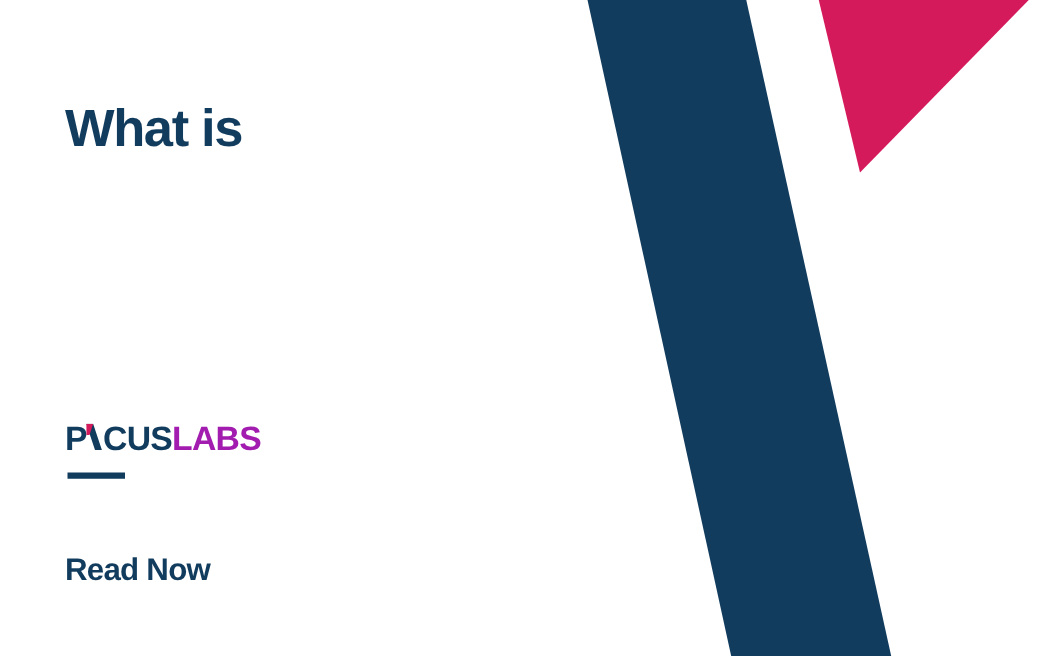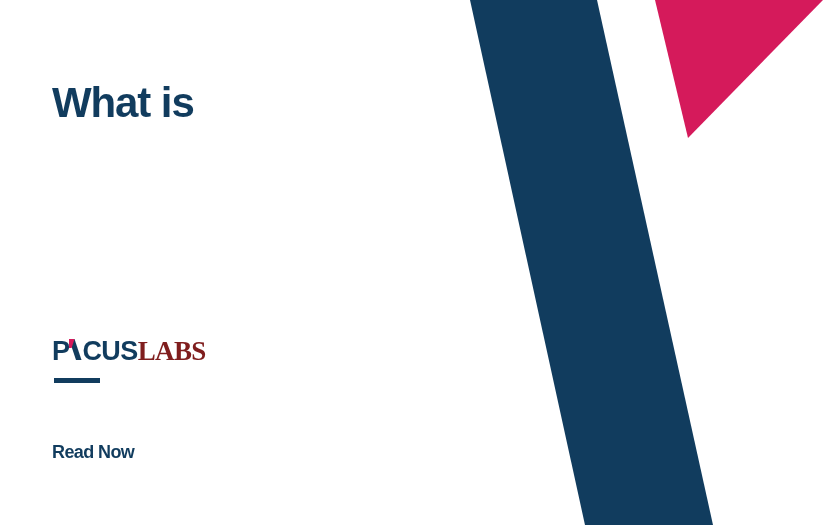--- a/index.html
+++ b/index.html
@@ -80,21 +80,21 @@
   }
   .logo-mark-text {
     display: flex;
     align-items: baseline;
     font-size: 27px;
     font-weight: 700;
     letter-spacing: -0.6px;
     line-height: 1;
   }
   .logo-picus { color: #113C5E; }
-  .logo-labs  { color: #7f1d1d; font-family: Liberation Serif, serif; }
+  .logo-labs  { color: #a21caf; }
   .logo-i {
     position: relative;
     display: inline-block;
     width: 13px;
     height: 21px;
     margin: 0 0px;
     top: 0px;
   }
   .logo-i svg { display: block; }
 
@@ -105,21 +105,21 @@
     width: 46px;
     height: 5px;
     background: #113C5E;
   }
 
   
   .cta {
     position: absolute;
     top: 442px;
     left: 0;
-    font-size: 18px;
+    font-size: 25px;
     font-weight: 700;
     letter-spacing: -0.6px;
     color: #113C5E;
     text-decoration: none;
     white-space: nowrap;
   }
 </style>
 </head>
 <body>
 

